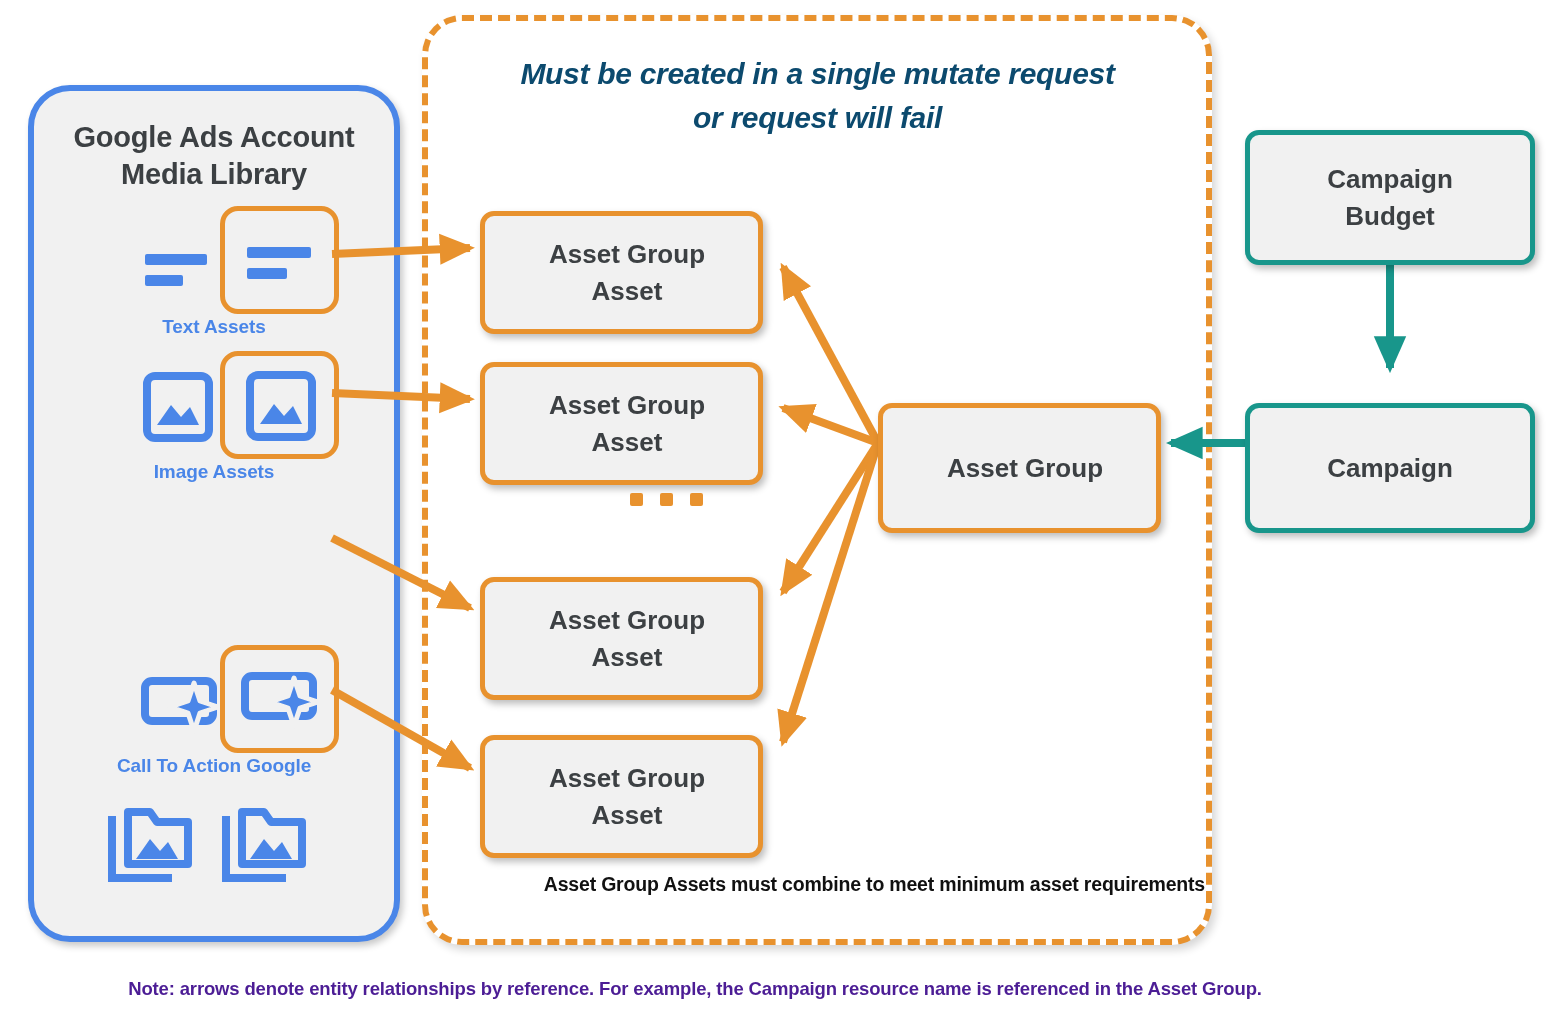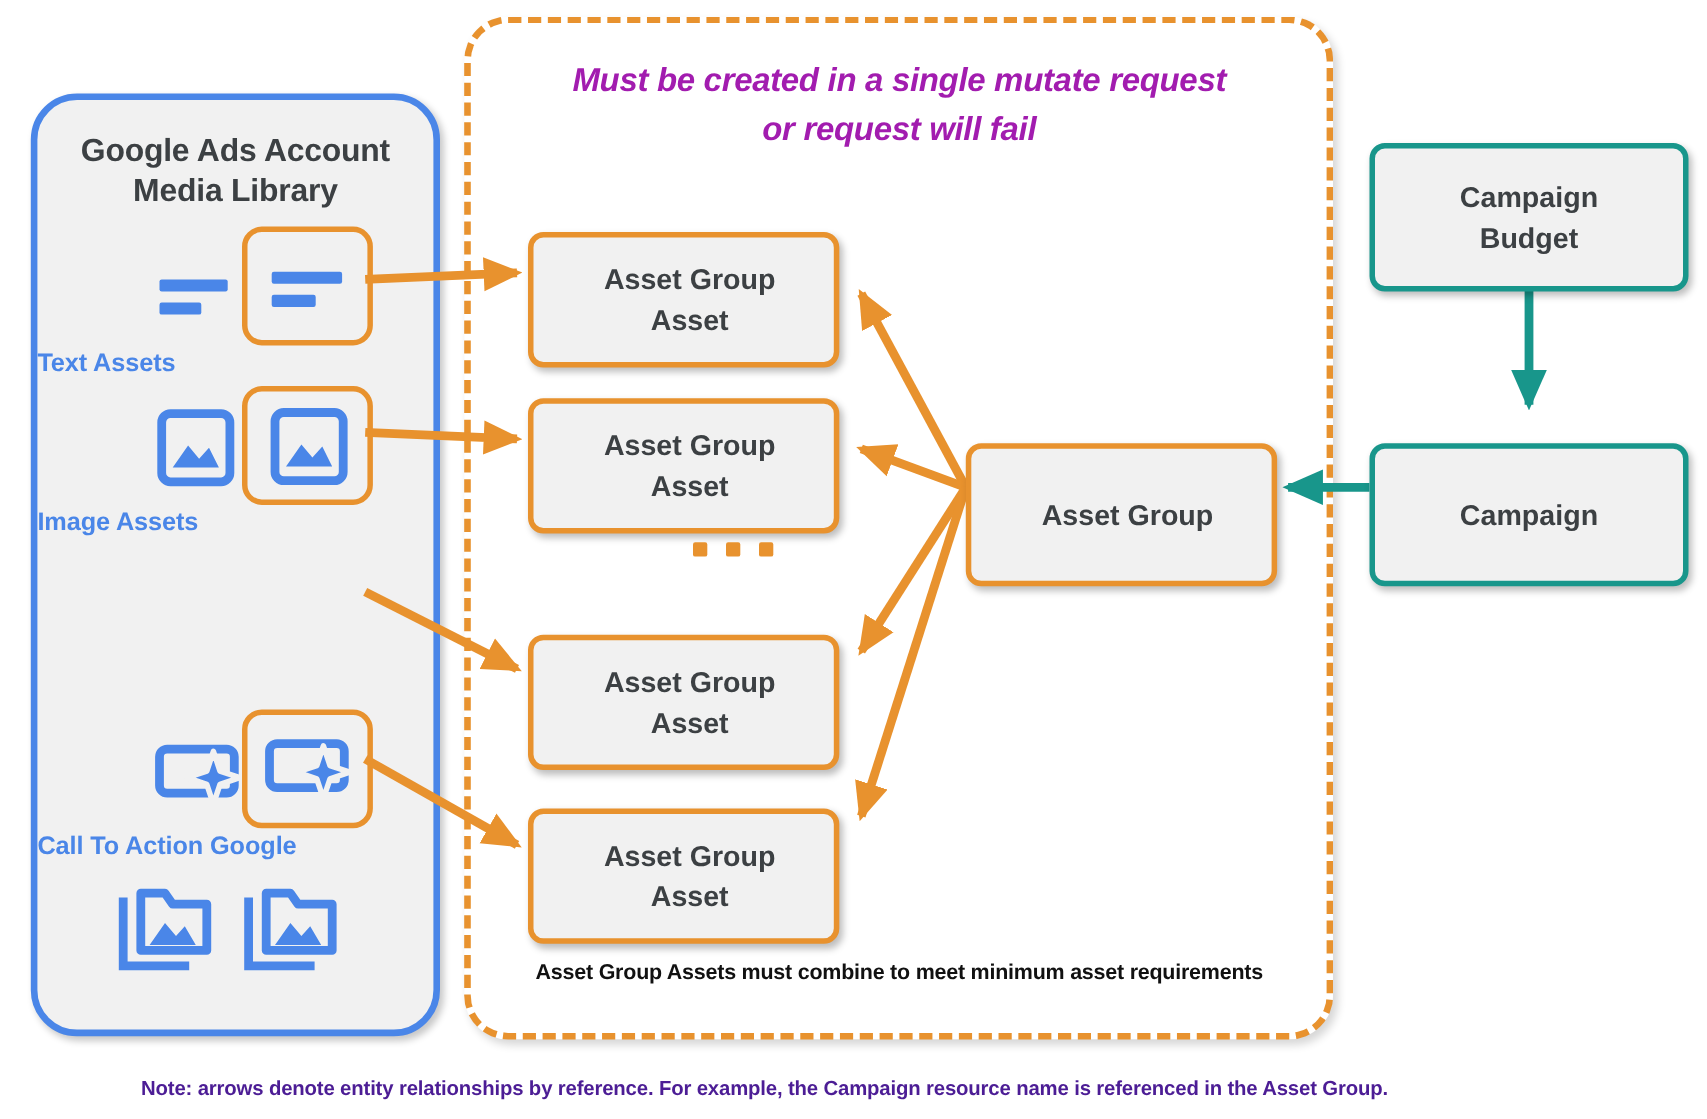--- a/index.html
+++ b/index.html
@@ -36,21 +36,21 @@
   .asset-icons{position:relative;height:96px;}
   .icon-back{position:absolute;left:105px;top:0;}
   .icon-front-wrap{
     position:absolute;left:186px;top:-8px;
     width:119px;height:108px;
     border:5px solid #E8922E;border-radius:18px;
     box-sizing:border-box;
     display:flex;align-items:center;justify-content:center;
   }
   .asset-caption{
-    text-align:left;color:#4A86E8;font-size:23px;font-weight:bold;
+    text-align:center;color:#4A86E8;font-size:19px;font-weight:bold;
     margin-top:6px;letter-spacing:-0.1px;
   }
 
   
   .node{
     position:absolute;background:#F1F1F1;box-sizing:border-box;
     display:flex;align-items:center;justify-content:center;
     text-align:center;color:#3C4043;font-weight:bold;
     box-shadow:3px 4px 7px rgba(0,0,0,0.26);
     margin-top:25px;
@@ -62,26 +62,26 @@
   .aga2{left:480px;top:337px;width:283px;height:123px;font-size:26px;line-height:1.42;}
   .aga3{left:480px;top:552px;width:283px;height:123px;font-size:26px;line-height:1.42;}
   .aga4{left:480px;top:710px;width:283px;height:123px;font-size:26px;line-height:1.42;}
   .asset-group{left:878px;top:378px;width:283px;height:130px;font-size:26px;}
   .camp-budget{left:1245px;top:105px;width:290px;height:135px;font-size:26px;line-height:1.42;}
   .campaign{left:1245px;top:378px;width:290px;height:130px;font-size:26px;}
 
   
   .mutate-headline{
     position:absolute;left:430px;top:52px;width:775px;
-    text-align:center;color:#a21caf;font-size:30px;font-weight:bold;
+    text-align:center;color:#0c4a6e;font-size:30px;font-weight:bold;
     font-style:italic;line-height:1.45;letter-spacing:-0.3px;
   }
   .combine-note{
     position:absolute;left:430px;top:873px;width:775px;
-    text-align:center;color:#111111;font-size:19.5px;font-weight:bold;
+    text-align:right;color:#111111;font-size:19.5px;font-weight:bold;
     letter-spacing:-0.2px;
   }
   .footer-note{
     position:absolute;left:0;top:978px;width:1390px;
     text-align:center;color:#4c1d95;font-size:18.5px;font-weight:bold;
     letter-spacing:-0.15px;
   }
 
   .ellipsis-dots{position:absolute;left:630px;top:493px;display:flex;gap:17px;}
   .ellipsis-dots i{display:block;width:13px;height:13px;background:#E8922E;border-radius:2px;}

